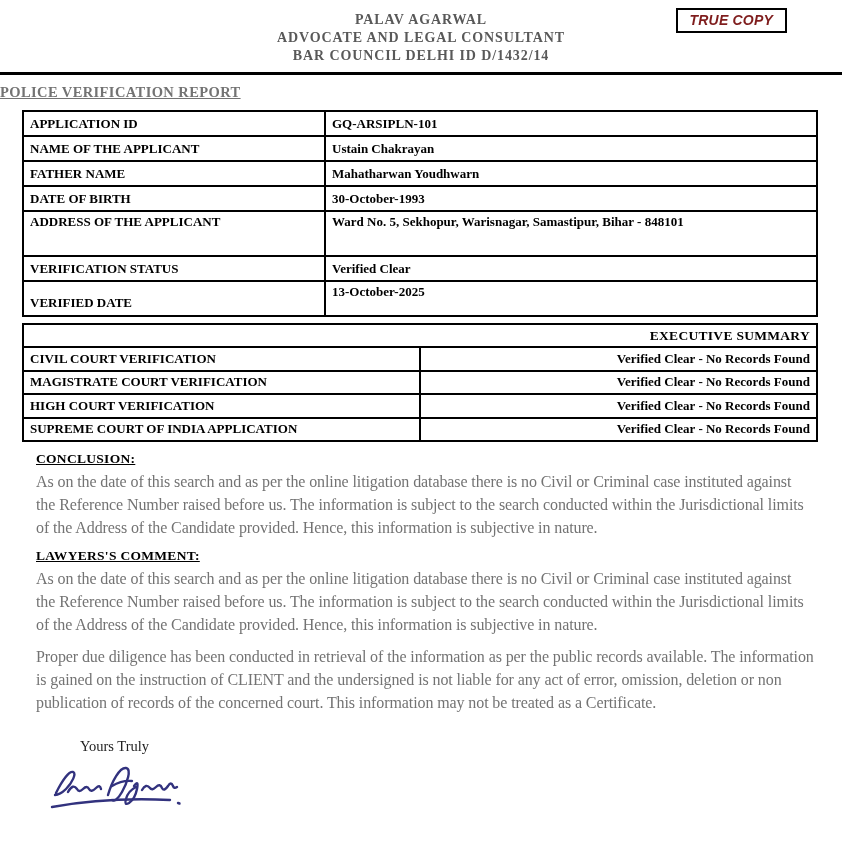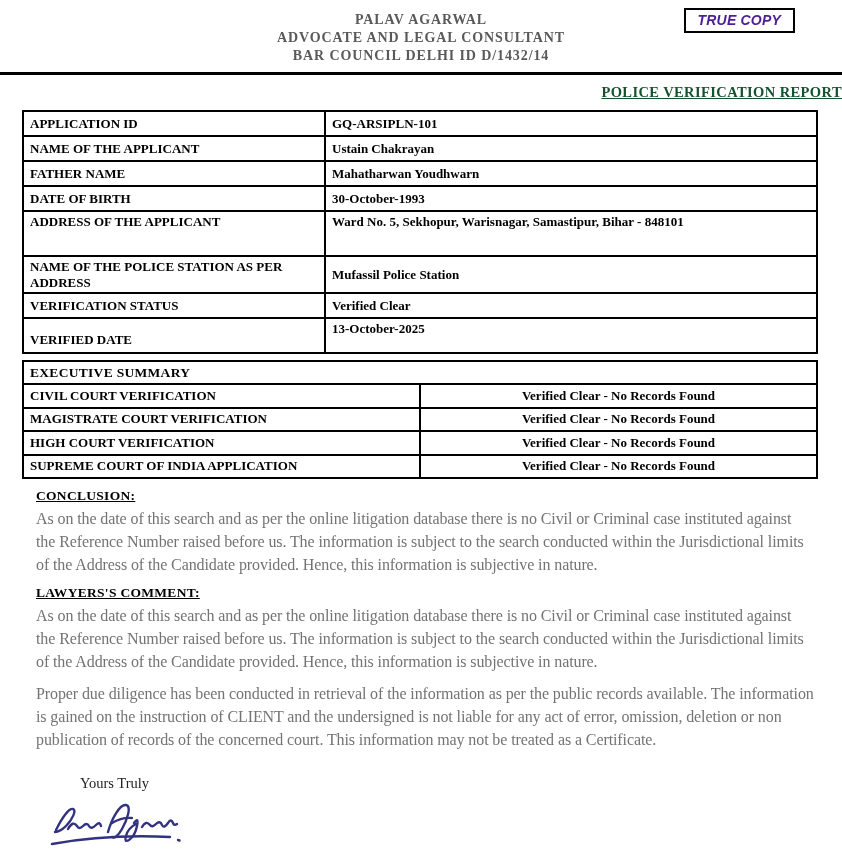--- a/index.html
+++ b/index.html
@@ -4,42 +4,42 @@
 <style>
   html,body { margin:0; padding:0; background:#ffffff; }
   .page {
     position:relative; width:842px; height:850px; background:#fff;
     font-family:"Liberation Serif", serif; color:#000; overflow:hidden;
   }
   
   .letterhead { text-align:center; padding-top:11px; color:#595959; font-weight:bold; }
   .lh-line { font-size:14px; letter-spacing:0.9px; line-height:18px; }
   .stamp {
-    position:absolute; top:8px; right:47px; border:2px solid #000;
+    position:absolute; top:8px; right:55px; border:2px solid #000;
     padding:2px 12px 3px; font-family:"Liberation Sans", sans-serif;
-    font-weight:bold; font-style:italic; font-size:14px; letter-spacing:0.2px; color:#4c1d95;
+    font-weight:bold; font-style:italic; font-size:14px; letter-spacing:0.2px; color:#7f1d1d;
   }
   .rule { height:3px; background:#000; margin-top:7px; }
   .doc-title {
-    text-align:right; font-weight:bold; font-size:14.5px; letter-spacing:0.4px;
-    text-decoration:underline; margin:9px 0 9px 0; color:#14532d;
+    text-align:left; font-weight:bold; font-size:14.5px; letter-spacing:0.4px;
+    text-decoration:underline; margin:9px 0 9px 0; color:#737373;
   }
   
   table.grid { border-collapse:collapse; margin-left:22px; width:796px; table-layout:fixed; }
   table.grid td { border:2px solid #000; font-weight:bold; font-size:13px; padding:1px 6px; vertical-align:middle; overflow:hidden; }
   td.lbl { width:288px;margin-top:20px; }
   tr.r-std td { height:21px; }
   tr.r-address td { height:40px; vertical-align:top; padding-top:2px; }
   tr.r-station td { height:33px; }
   tr.r-vdate td.lbl { height:28px; vertical-align:bottom; padding-bottom:4px; }
   tr.r-vdate td.val { vertical-align:top; padding-top:2px; }
   .exec { margin-top:6px; }
-  .exec .exec-head td { text-align:left; font-size:13.5px; height:19px; letter-spacing:0.3px; }
+  .exec .exec-head td { text-align:right; font-size:13.5px; height:19px; letter-spacing:0.3px; }
   .exec td { height:19.5px; }
-  .exec td.val { text-align:center; }
+  .exec td.val { text-align:right; }
   
   .section { margin:9px 28px 0 36px; }
   .sec-h { font-weight:bold; font-size:13.5px; text-decoration:underline; letter-spacing:0.3px; margin-bottom:3px; color:#000; }
   .sec-b { font-size:16px; line-height:23px; color:#737373; letter-spacing:-0.1px; }
   
   .closing { margin:24px 0 0 80px; font-size:14.5px; color:#222; }
   .sig-wrap { margin:4px 0 0 42px; height:62px; }
 </style>
 </head>
 <body>
@@ -71,24 +71,20 @@
         <td class="lbl">FATHER NAME</td>
         <td class="val">Mahatharwan Youdhwarn</td>
       </tr>
       <tr class="r-std">
         <td class="lbl">DATE OF BIRTH</td>
         <td class="val">30-October-1993</td>
       </tr>
       <tr class="r-address">
         <td class="lbl">ADDRESS OF THE APPLICANT</td>
         <td class="val">Ward No. 5, Sekhopur, Warisnagar, Samastipur, Bihar - 848101</td>
-      </tr>
-      <tr class="r-station">
-        <td class="lbl">NAME OF THE POLICE STATION AS PER ADDRESS</td>
-        <td class="val">Mufassil Police Station</td>
       </tr>
       <tr class="r-std">
         <td class="lbl">VERIFICATION STATUS</td>
         <td class="val">Verified Clear</td>
       </tr>
       <tr class="r-vdate">
         <td class="lbl">VERIFIED DATE</td>
         <td class="val">13-October-2025</td>
       </tr>
     </tbody>

